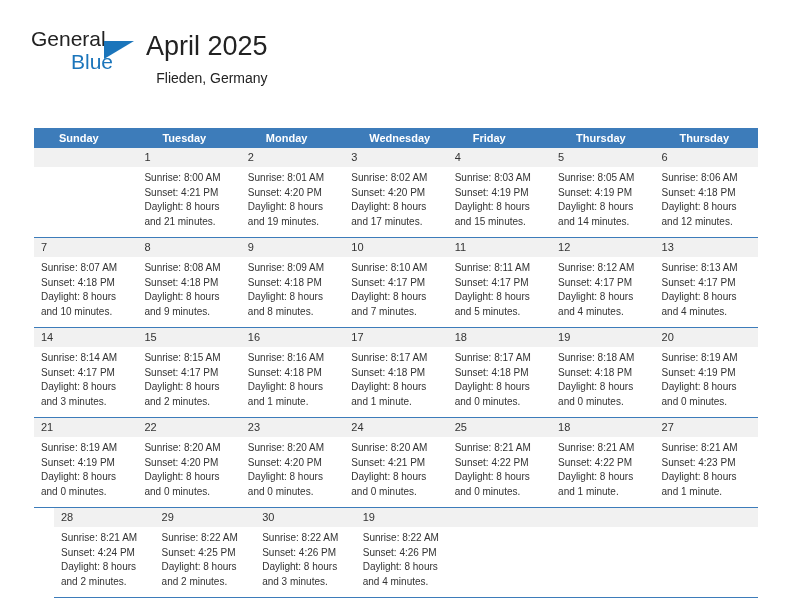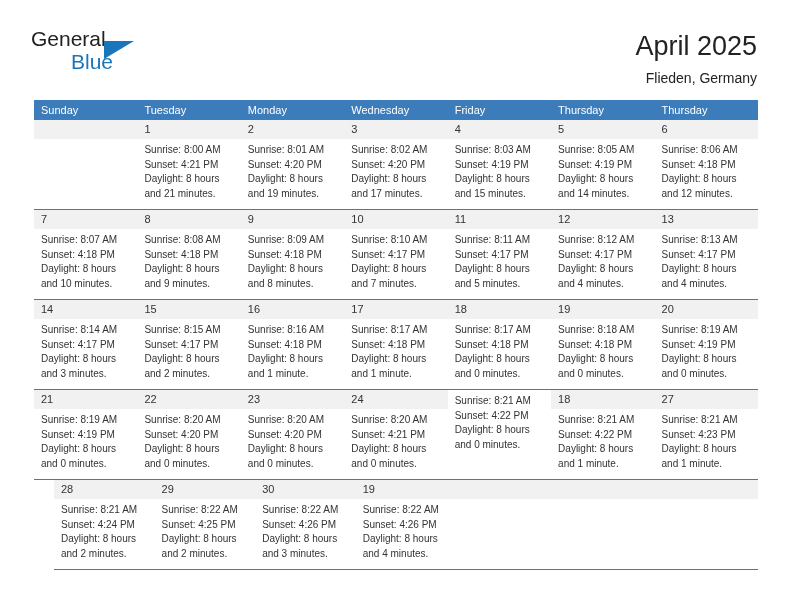--- a/index.html
+++ b/index.html
@@ -13,24 +13,23 @@
   .page {
     position: relative;
     width: 792px;
     height: 612px;
     padding: 0;
   }
 
   
   .header {
     display: flex;
-    justify-content: space-between;
     align-items: flex-start;
     padding: 28px 35px 0 31px;
-    height: 100px;
+    height: 128px;
   }
   .logo {
     position: relative;
     width: 115px;
     height: 52px;
   }
   .logo-general {
     font-size: 21px;
     color: #222222;
     letter-spacing: 0px;
@@ -81,23 +80,24 @@
   .weekday-row {
     display: flex;
     background: #3d7cba;
     height: 20px;
   }
   .weekday {
     flex: 1 1 0;
     color: #ffffff;
     font-size: 11px;
     line-height: 20px;
-    padding-left: 7px;
+    padding-left: 25px;
     white-space: nowrap;
     overflow: hidden;
+    font-weight: bold;
   }
   .week {
     display: flex;
     border-bottom: 1px solid #3d7cba;
   }
   .week:last-child { border-bottom: 1px solid #3d7cba; margin-left: 20px; }
   .day-cell {
     flex: 1 1 0;
     width: 103.4px;
     min-height: 89px;
@@ -373,20 +373,21 @@
           <div class="day-cell">
             <div class="day-num-band">24</div>
             <div class="day-lines">
               <div>Sunrise: 8:20 AM</div>
               <div>Sunset: 4:21 PM</div>
               <div>Daylight: 8 hours</div>
               <div>and 0 minutes.</div>
             </div>
           </div>
           <div class="day-cell">
+            <div class="day-num-band">25</div>
             <div class="day-lines">
               <div>Sunrise: 8:21 AM</div>
               <div>Sunset: 4:22 PM</div>
               <div>Daylight: 8 hours</div>
               <div>and 0 minutes.</div>
             </div>
           </div>
           <div class="day-cell">
             <div class="day-num-band">18</div>
             <div class="day-lines">

